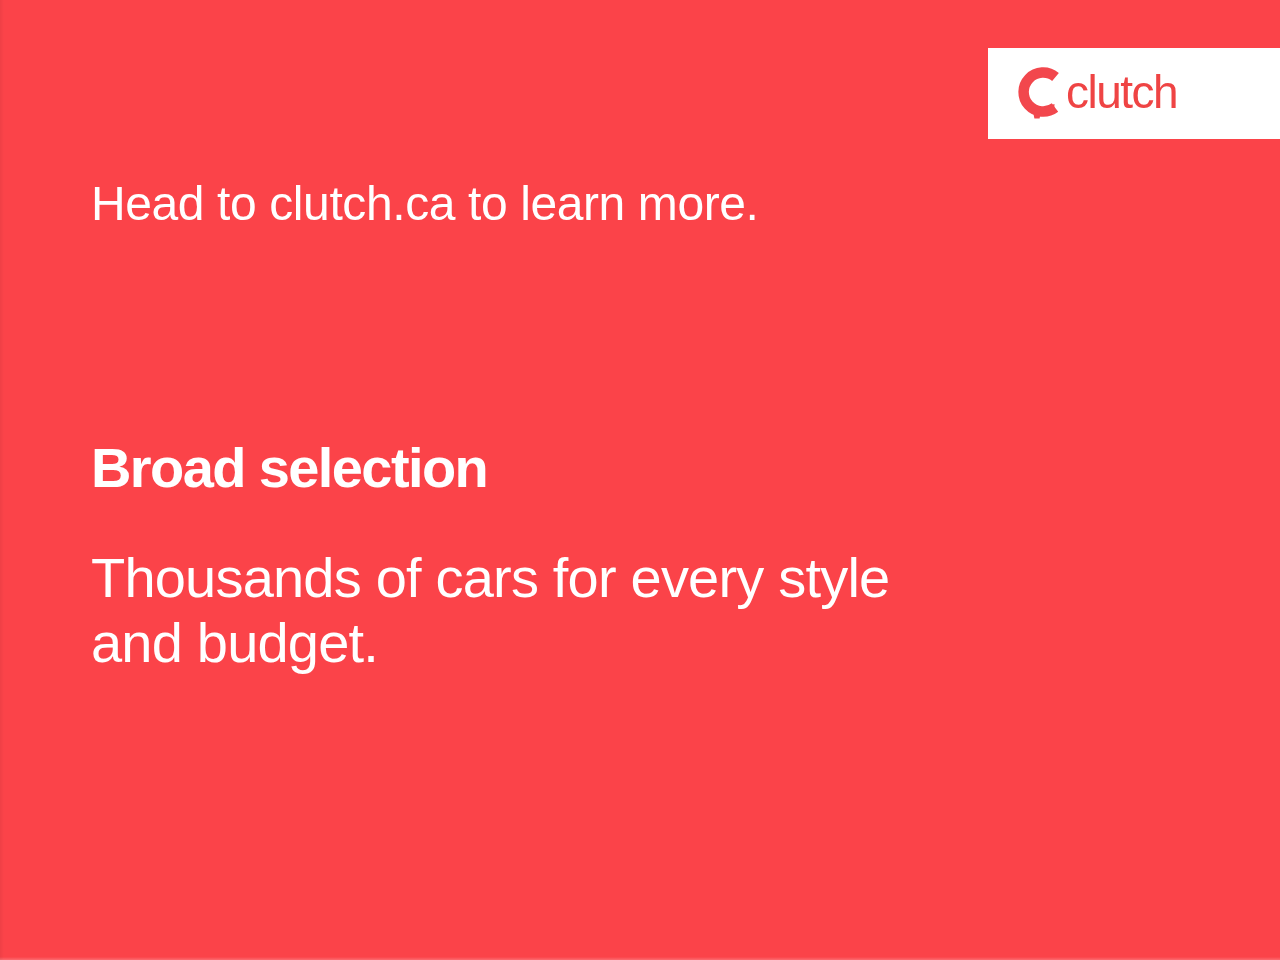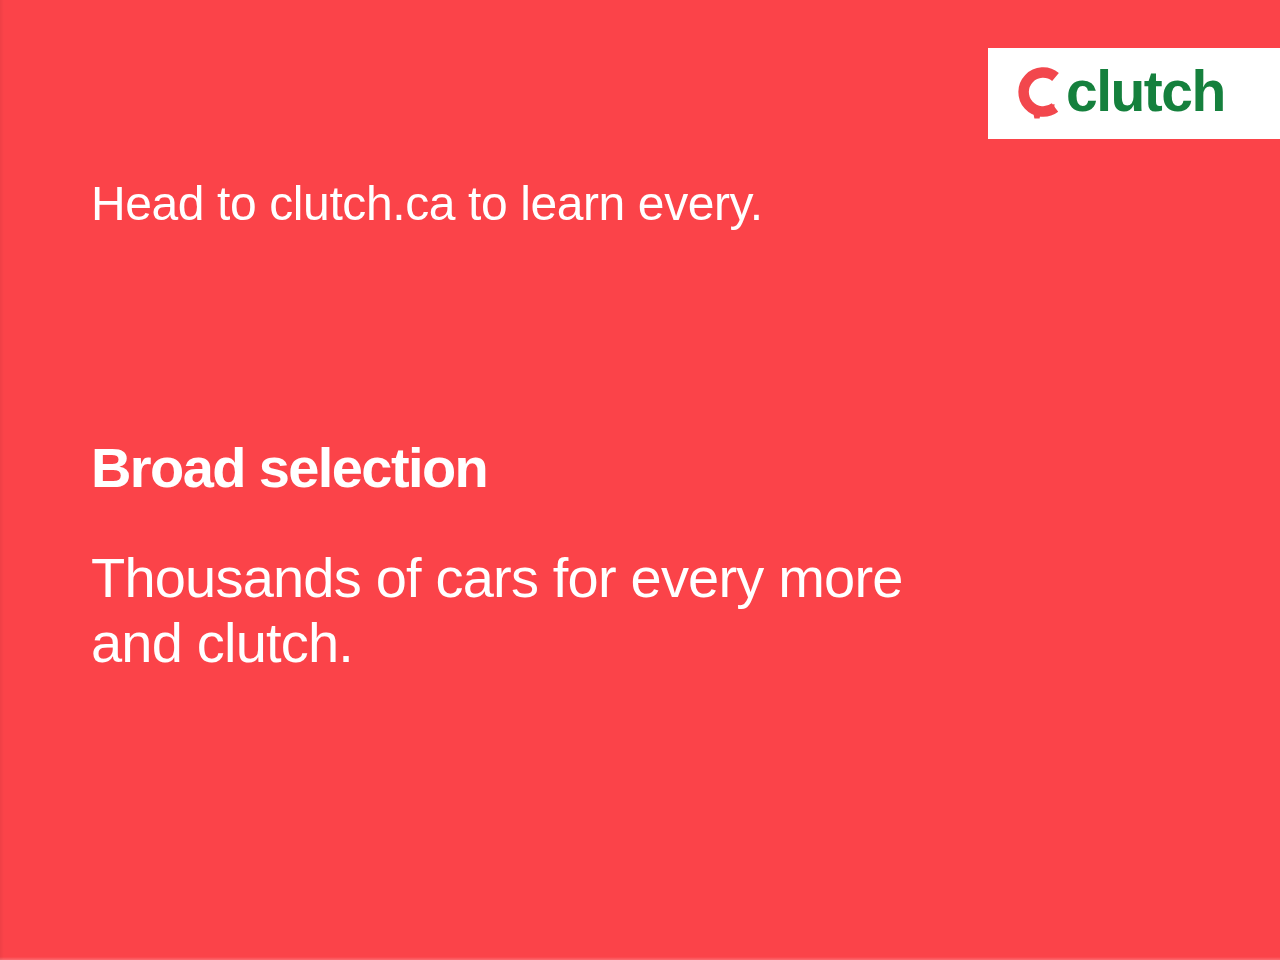--- a/index.html
+++ b/index.html
@@ -62,24 +62,24 @@
     height: 62px;
   }
   .logo-mark {
     width: 50px;
     height: 57px;
     display: block;
     margin-right: 2px;
     flex: 0 0 auto;
   }
   .logo-word {
-    color: #15803d;
+    color: #ef4444;
     font-family: "Liberation Sans", sans-serif;
-    font-size: 57px;
-    font-weight: 700;
+    font-size: 46px;
+    font-weight: 400;
     letter-spacing: -1.5px;
     line-height: 1;
     white-space: nowrap;
     transform: translateY(-2px);
   }
 
   
   .tagline {
     position: absolute;
     left: 91px;
@@ -134,24 +134,24 @@
         <path d="M41.5 12.0
                  A19.5 19.5 0 1 0 41.0 42.5" fill="none" stroke="#f2474d" stroke-width="10.5" stroke-linecap="butt"></path>
 
         <path d="M18.5 44.0 L27.5 44.0 L25.6 53.5 L20.4 53.5 Z" fill="#f2474d"></path>
         <path d="M31.0 42.0 L40.5 39.0 L40.0 48.5 L33.5 50.0 Z" fill="#f2474d"></path>
       </svg>
       <span class="logo-word">clutch</span>
     </div>
   </div>
 
-  <div class="tagline">Head to clutch.ca to learn every.</div>
+  <div class="tagline">Head to clutch.ca to learn more.</div>
 
   <div class="headline">Broad selection</div>
 
   <div class="subhead">
-    <span class="line">Thousands of cars for every more</span>
-    <span class="line">and clutch.</span>
+    <span class="line">Thousands of cars for every style</span>
+    <span class="line">and budget.</span>
   </div>
 
   <div class="edge-bottom"></div>
 
 </div>
 
 </body></html>

